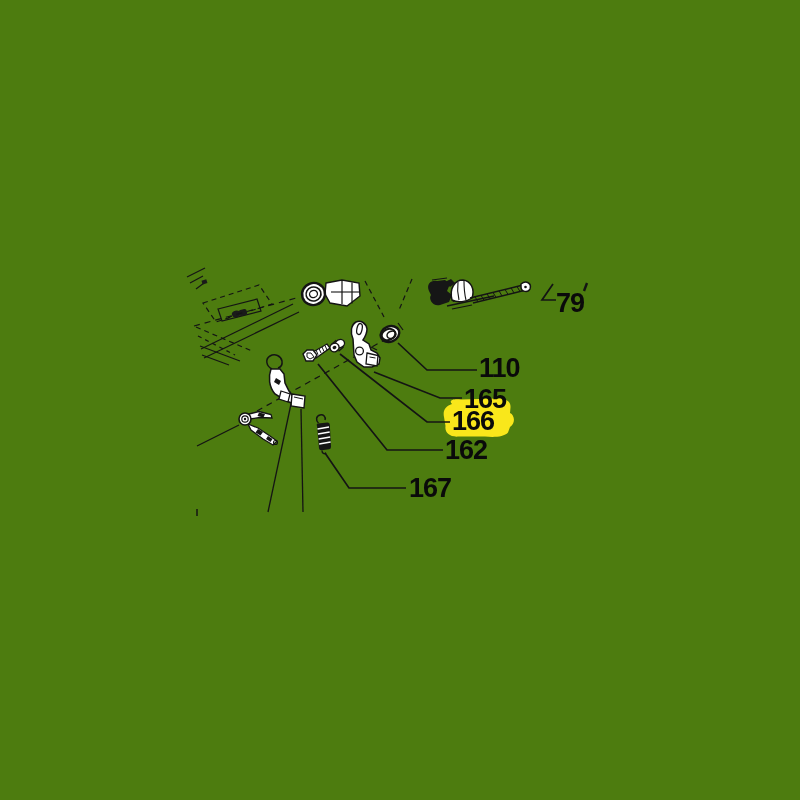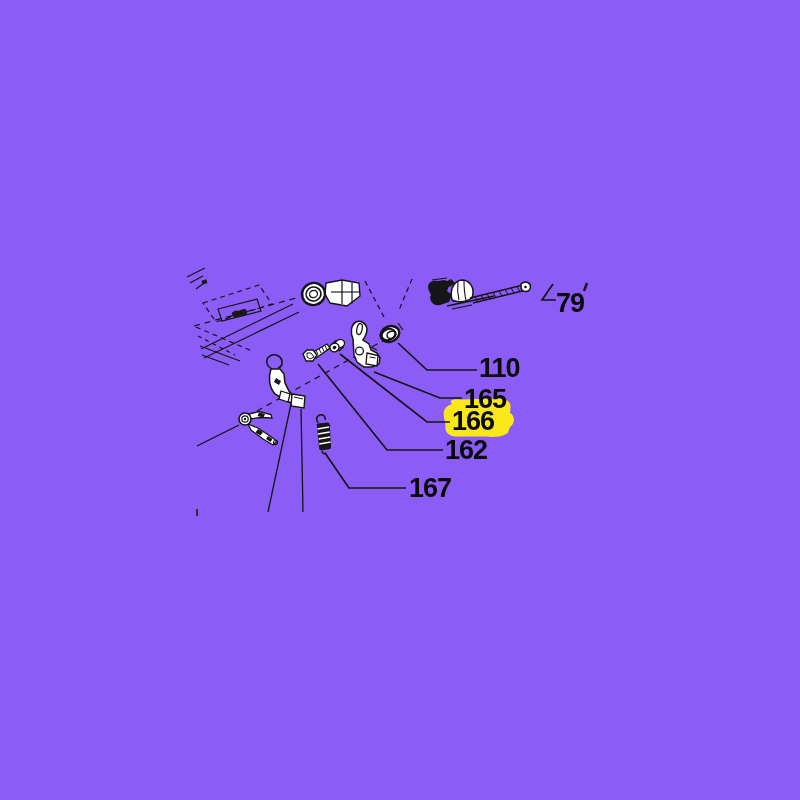--- a/index.html
+++ b/index.html
@@ -1,16 +1,16 @@
 <!DOCTYPE html>
 <html><head>
 <meta charset="utf-8">
 <style>
   html,body{margin:0;padding:0;background:#ffffff;}
-  .stage{position:relative;width:800px;height:800px;background:#8b5cf6;overflow:hidden;
+  .stage{position:relative;width:800px;height:800px;background:#4d7c0f;overflow:hidden;
          font-family:"Liberation Sans","DejaVu Sans",sans-serif;}
   svg{display:block;}
   .label{font-family:"Liberation Sans","DejaVu Sans",sans-serif;
          font-weight:bold;font-size:27px;letter-spacing:-1px;fill:#0a0a0a;}
   .ln{stroke:#141414;fill:none;}
 </style>
 </head>
 <body>
 
 <div class="stage">

